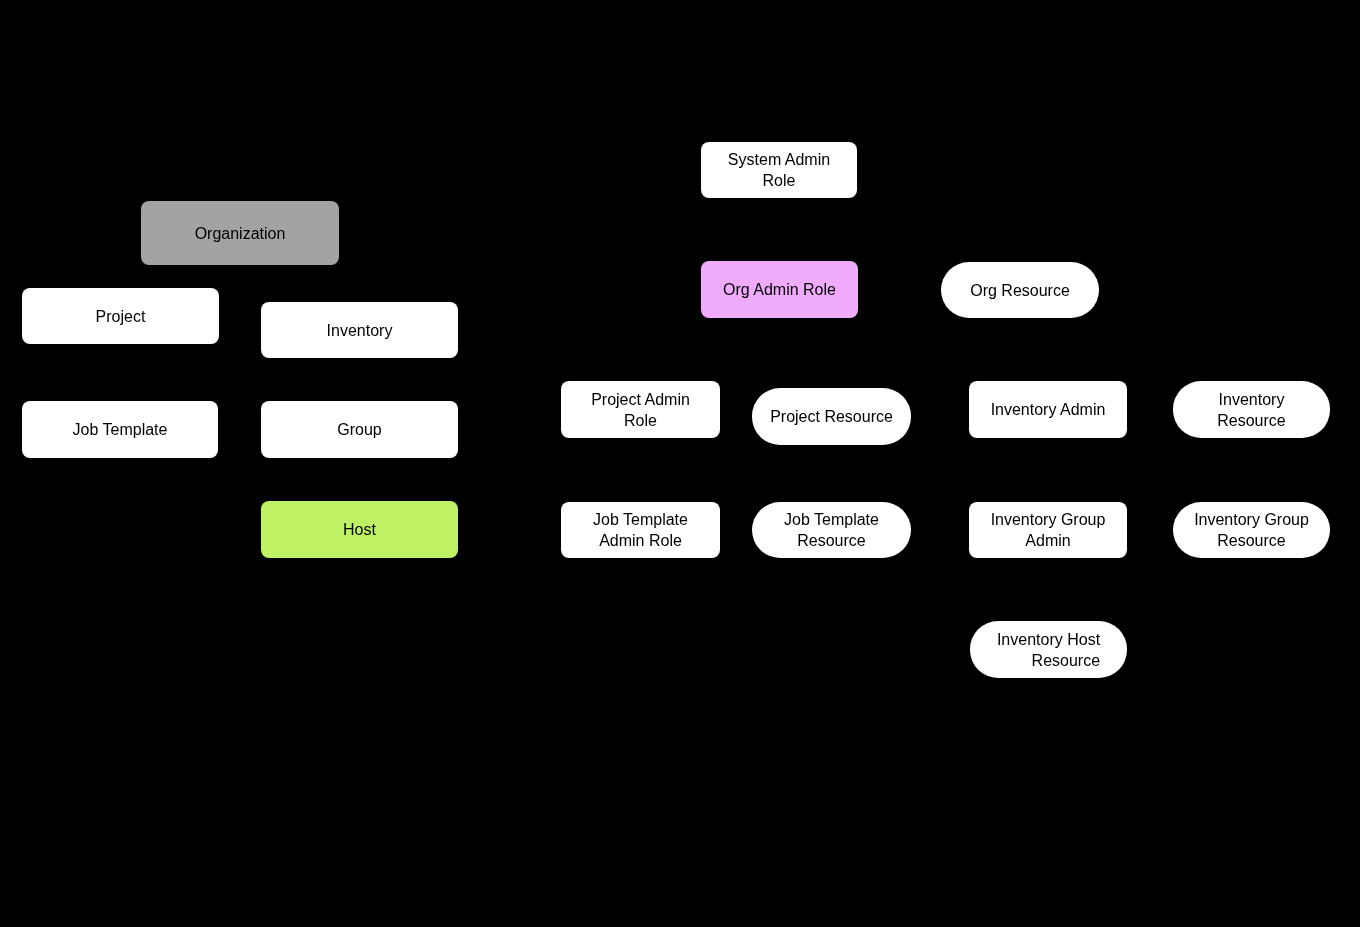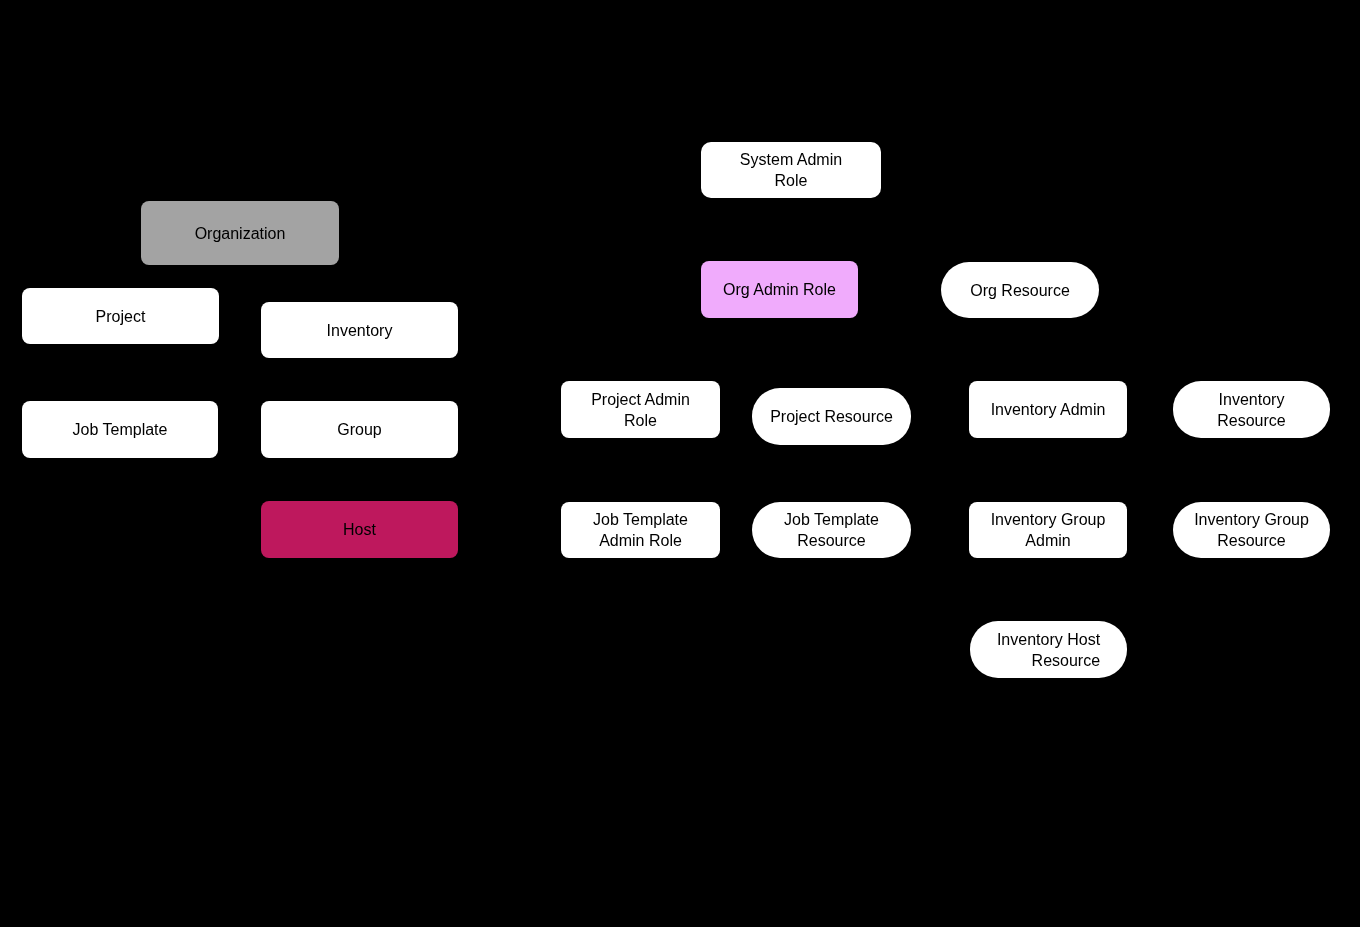--- a/index.html
+++ b/index.html
@@ -47,24 +47,24 @@
     </div>
     <div class="node node--rect" style="left: 261px; top: 302px; width: 197px; height: 56px; background: rgb(255, 255, 255); color: rgb(0, 0, 0);">
       <span class="node__label">Inventory</span>
     </div>
     <div class="node node--rect" style="left: 22px; top: 401px; width: 196px; height: 57px; background: rgb(255, 255, 255); color: rgb(0, 0, 0);">
       <span class="node__label">Job Template</span>
     </div>
     <div class="node node--rect" style="left: 261px; top: 401px; width: 197px; height: 57px; background: rgb(255, 255, 255); color: rgb(0, 0, 0);">
       <span class="node__label">Group</span>
     </div>
-    <div class="node node--rect" style="left: 261px; top: 501px; width: 197px; height: 57px; background: #be185d; color: rgb(0, 0, 0);">
+    <div class="node node--rect" style="left: 261px; top: 501px; width: 197px; height: 57px; background: #bef264; color: rgb(0, 0, 0);">
       <span class="node__label">Host</span>
     </div>
-    <div class="node node--rect" style="left: 701px; top: 142px; width: 180px; height: 56px; background: rgb(255, 255, 255); color: rgb(0, 0, 0); border-radius: 10px;">
+    <div class="node node--rect" style="left: 701px; top: 142px; width: 156px; height: 56px; background: rgb(255, 255, 255); color: rgb(0, 0, 0);">
       <span class="node__label">System Admin
 Role</span>
     </div>
     <div class="node node--rect" style="left: 701px; top: 261px; width: 157px; height: 57px; background: #f0abfc; color: rgb(0, 0, 0);">
       <span class="node__label">Org Admin Role</span>
     </div>
     <div class="node node--stadium" style="left: 941px; top: 262px; width: 158px; height: 56px; background: rgb(255, 255, 255); color: rgb(0, 0, 0);">
       <span class="node__label">Org Resource</span>
     </div>
     <div class="node node--rect" style="left: 561px; top: 381px; width: 159px; height: 57px; background: rgb(255, 255, 255); color: rgb(0, 0, 0);">

